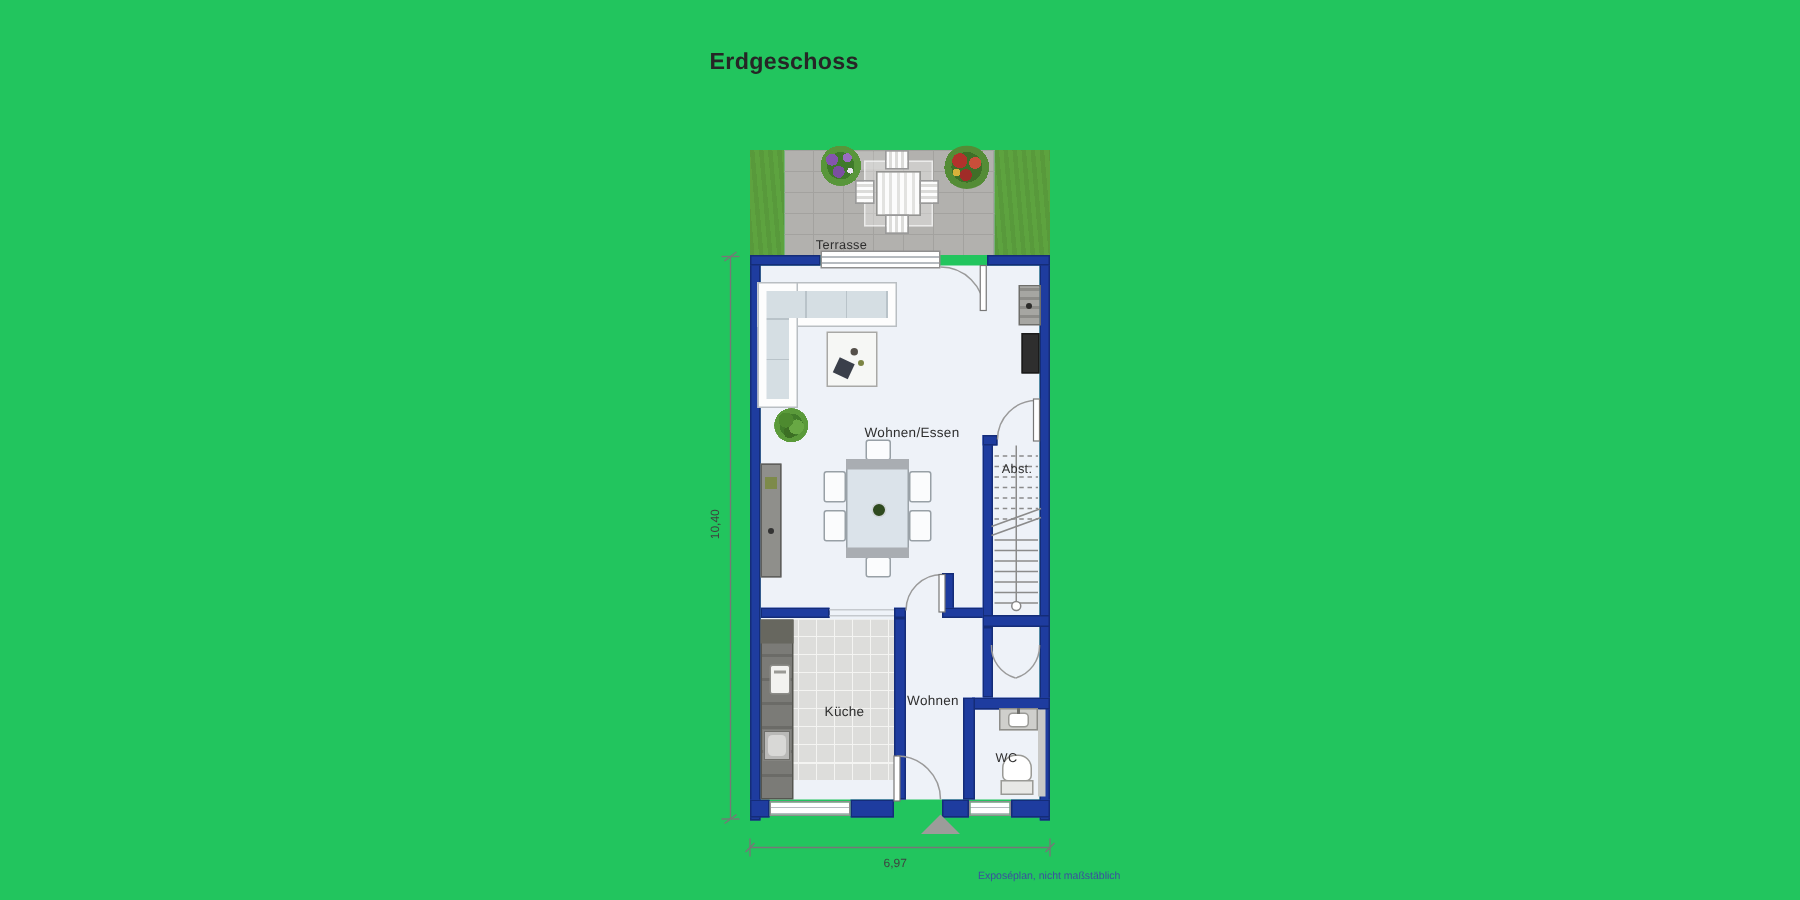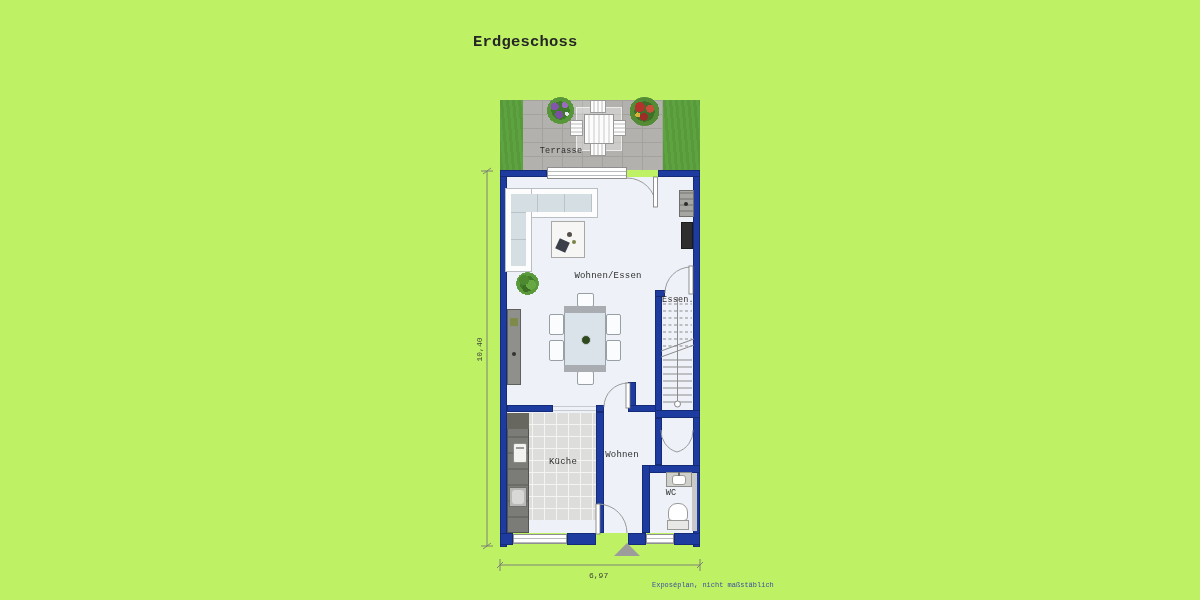--- a/index.html
+++ b/index.html
@@ -1,22 +1,22 @@
 <!DOCTYPE html>
 <html style="--wall: #1e3c9f; --wall-edge: #142c78; --floor: #eef2f8; --grass: #5da33f; --pavement: #b2b1ae; --tile: #dddddb; --counter: #7b7b77; --note: #3c4f9f; --label: #2e2e2e;"><head>
 <meta charset="utf-8">
 <style>
   html,body{margin:0;padding:0;background:#fff;}
-  .canvas{position:relative;width:1200px;height:600px;background:#bef264;overflow:hidden;
-          font-family:Liberation Mono, monospace;}
+  .canvas{position:relative;width:1200px;height:600px;background:#22c55e;overflow:hidden;
+          font-family:Liberation Sans, sans-serif;}
   .abs{position:absolute;}
   .wall{position:absolute;background:var(--wall,#1e3c9f);box-shadow:inset 0 0 0 1px var(--wall-edge,#142c78);}
   .floor{position:absolute;background:var(--floor,#eef2f8);}
   .lbl{position:absolute;color:var(--label,#2e2e2e);font-size:9px;letter-spacing:.2px;
-       transform:translateX(-50%);white-space:nowrap;z-index:30;}
+       transform:translateX(-50%);white-space:nowrap;z-index:30;margin-top:12px;}
   .lbl.small{font-size:8.5px;}
   .window{position:absolute;background:#fff;border:1px solid #8f8f8f;box-sizing:border-box;z-index:6;}
   .window.h{background:linear-gradient(#fff 0 3px,#b6bbc0 3px 4px,#fff 4px 7px,#b6bbc0 7px 8px,#fff 8px 100%);}
   .grass{position:absolute;background:
      repeating-linear-gradient(85deg,rgba(0,0,0,.06) 0 3px,transparent 3px 6px),
      var(--grass,#5da33f);}
   .pave{position:absolute;background:
      repeating-linear-gradient(0deg,transparent 0 13px,#a3a29f 13px 14px),
      repeating-linear-gradient(90deg,transparent 0 19px,#a3a29f 19px 20px),
      var(--pavement,#b2b1ae);}
@@ -142,21 +142,21 @@
   <div class="abs" style="left:512px;top:490px;width:12px;height:14px;background:#d8d8d6;border-radius:3px;"></div>
 
   <div class="abs" style="left:692px;top:473px;width:5px;height:58px;background:#c9c9c7;"></div>
   <div class="abs" style="left:666px;top:472px;width:26px;height:15px;background:#cfcfcc;border:1px solid #8e8e8a;box-sizing:border-box;"></div>
   <div class="abs" style="left:672px;top:475px;width:14px;height:10px;background:#fff;border:1px solid #9a9a96;border-radius:3px;box-sizing:border-box;"></div>
   <div class="abs" style="left:678px;top:472px;width:2px;height:4px;background:#6f6f6b;"></div>
   <div class="abs" style="left:668px;top:503px;width:20px;height:18px;background:#fff;border:1px solid #9a9a96;border-radius:9px 9px 4px 4px;box-sizing:border-box;"></div>
   <div class="abs" style="left:667px;top:520px;width:22px;height:10px;background:#e8e8e6;border:1px solid #9a9a96;box-sizing:border-box;"></div>
 
   <div class="lbl" style="left:608px;top:271px;text-align:center;">Wohnen/Essen</div>
-  <div class="lbl small" style="left:678px;top:295px;">Essen.</div>
+  <div class="lbl small" style="left:678px;top:295px;">Abst.</div>
   <div class="lbl" style="left:563px;top:457px;">Küche</div>
   <div class="lbl" style="left:622px;top:450px;">Wohnen</div>
   <div class="lbl small" style="left:671px;top:488px;">WC</div>
 
   <div class="dimtext" style="left:467px;top:345px;transform:rotate(-90deg);transform-origin:center;">10,40</div>
   <div class="dimtext" style="left:589px;top:571px;">6,97</div>
 
   <div class="note" style="left:652px;top:581px;">Exposéplan, nicht maßstäblich</div>
 
   <svg class="overlay" width="1200" height="600" viewBox="0 0 1200 600">

